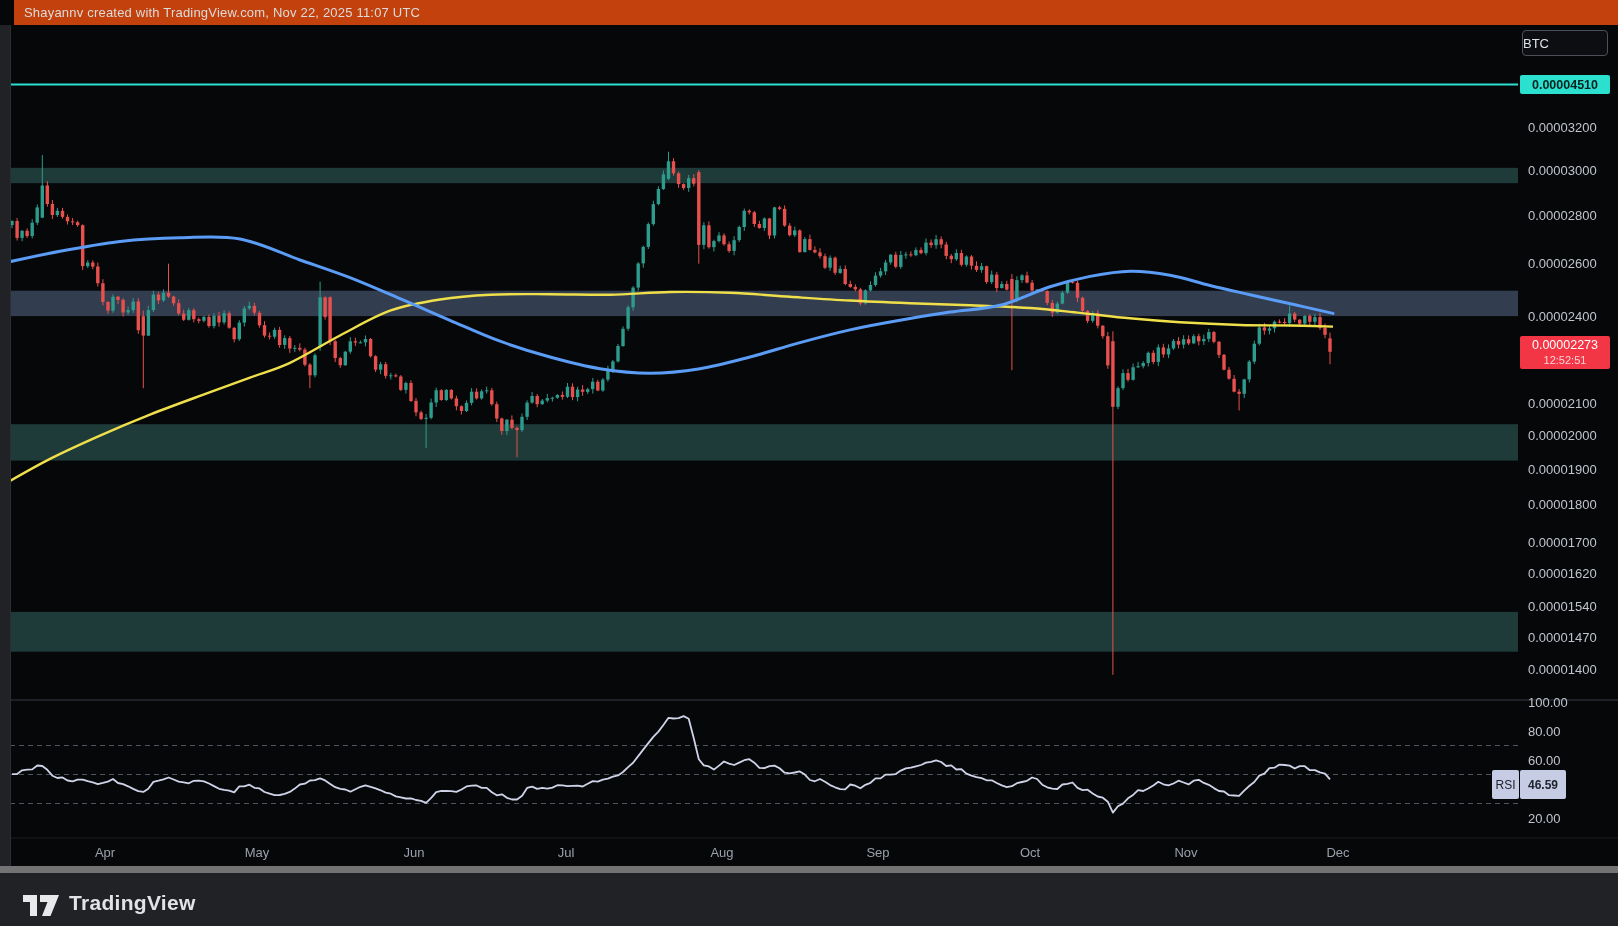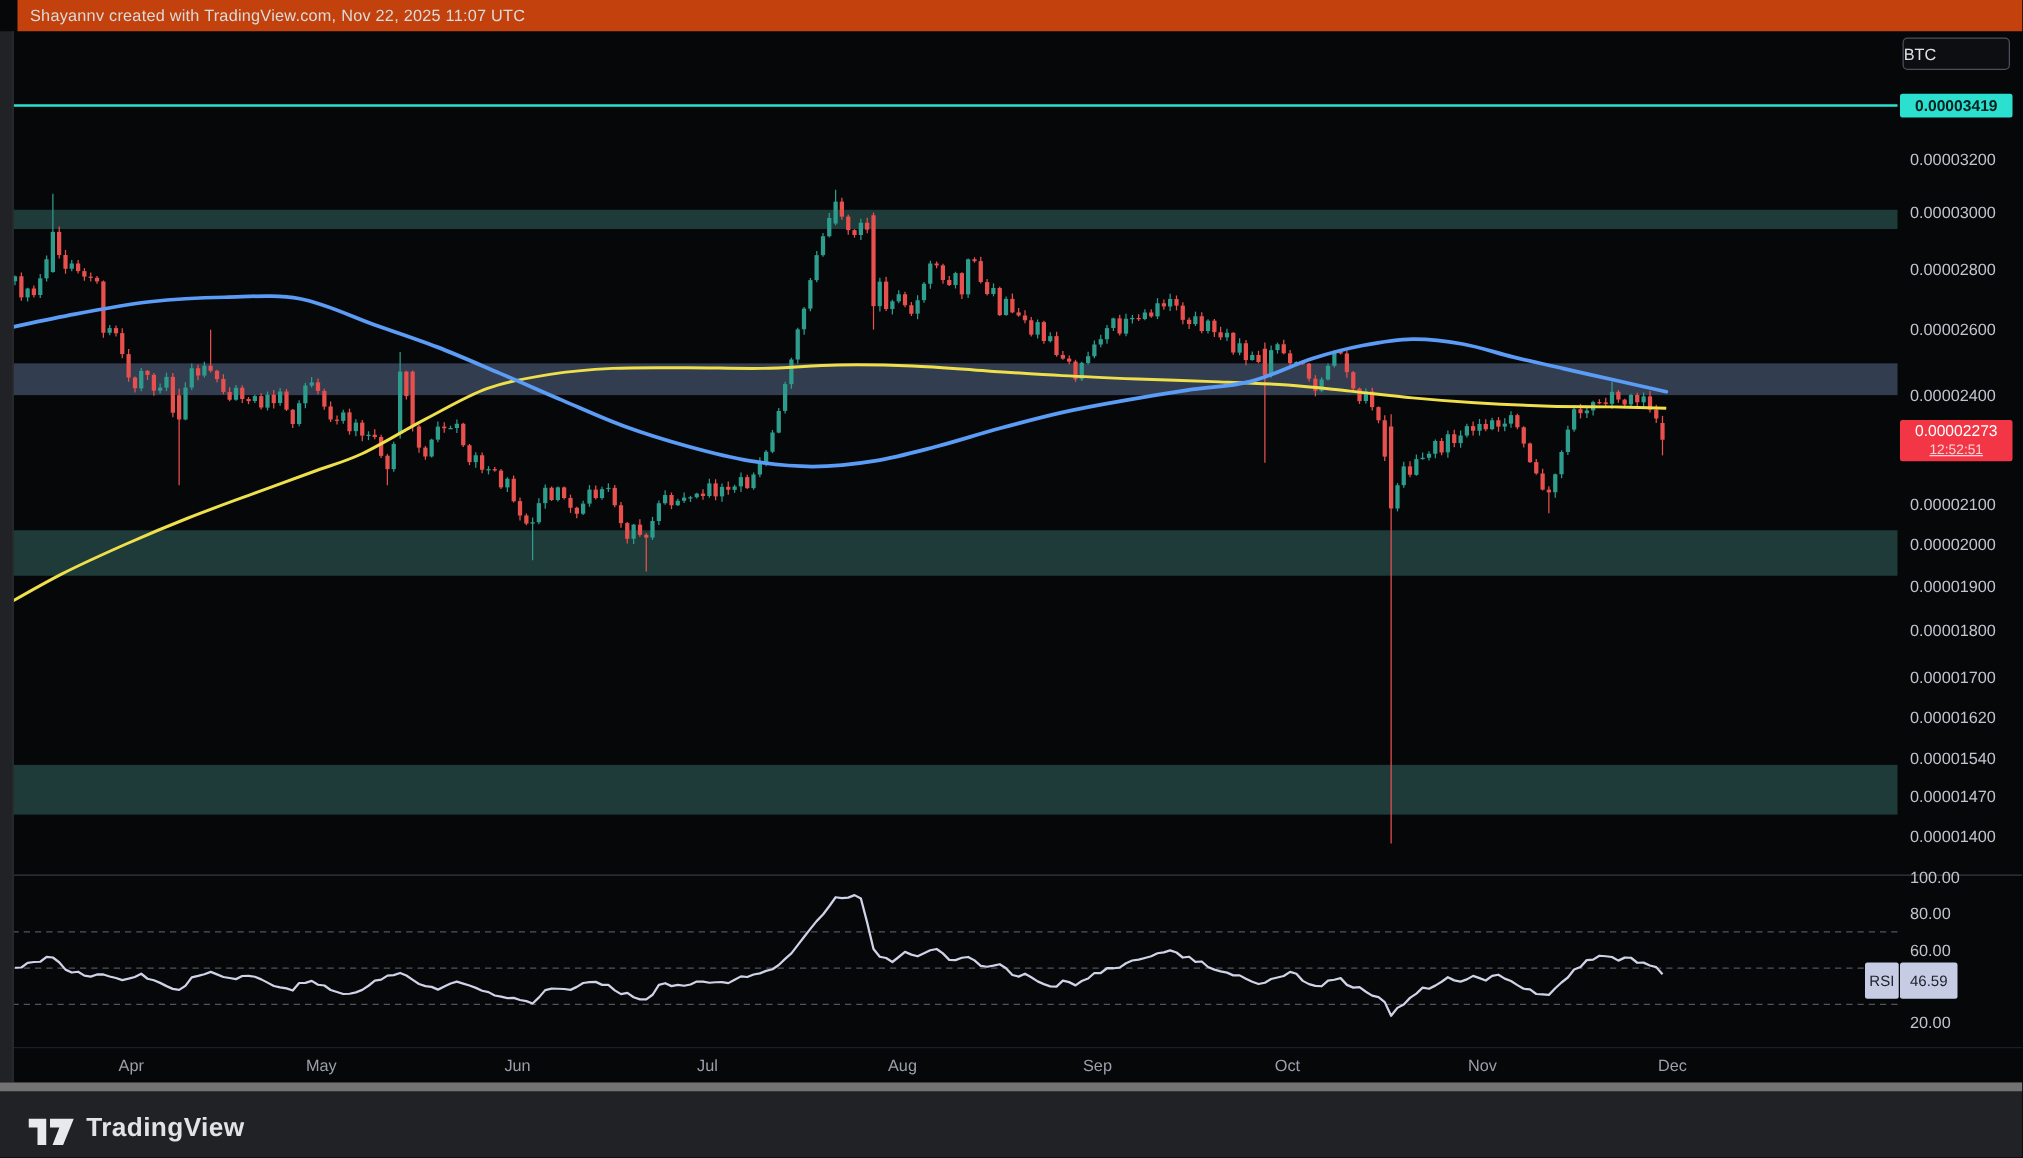--- a/index.html
+++ b/index.html
@@ -13,26 +13,26 @@
   #chart-svg{position:absolute;left:0;top:0;z-index:1;}
   .hud{position:absolute;z-index:6;}
   #symbol-btn{left:1522px;top:30px;width:86px;height:26px;border:1px solid #4c5058;border-radius:4px;
               background:#0d0e12;color:#dfe2ea;font-size:13px;display:flex;align-items:center;
               padding-left:0;box-sizing:border-box;cursor:pointer;}
   #res-badge{left:1520px;width:90px;height:19px;background:#2be0cf;color:#06211e;font-size:12.5px;
              font-weight:bold;display:flex;align-items:center;justify-content:center;border-radius:2px;}
   #last-badge{left:1520px;width:90px;height:33px;background:#f23645;border-radius:2px;color:#fff;
               display:flex;flex-direction:column;align-items:center;justify-content:center;line-height:15px;}
   #last-badge .p{font-size:12.5px;}
-  #last-badge .t{font-size:11px;color:rgba(255,255,255,.78);text-decoration:underline;}
+  #last-badge .t{font-size:11px;color:rgba(255,255,255,.78);}
   #rsi-badge{left:1492px;display:flex;gap:1px;height:29px;}
   #rsi-badge div{background:#c6cce3;color:#20242f;font-size:12px;display:flex;align-items:center;
                  justify-content:center;border-radius:2px;}
   #rsi-badge .n{width:27px;}
-  #rsi-badge .v{width:46px;}
+  #rsi-badge .v{width:46px;font-weight:bold;}
   #footer{position:absolute;left:0;top:866px;width:1618px;height:60px;background:#212226;
           border-top:7px solid #737373;display:flex;align-items:center;z-index:5;}
   #footer .logo-text{color:#e2e3e6;font-size:21px;font-weight:bold;letter-spacing:.3px;margin-left:9px;}
   #footer svg{margin-left:22px;}
   text.ax{fill:#c0c4ce;font-size:13px;font-family:"Liberation Sans","DejaVu Sans",sans-serif;}
   text.mo{fill:#9aa0ab;font-size:13px;font-family:"Liberation Sans","DejaVu Sans",sans-serif;}
 </style>
 </head>
 <body>
 
@@ -626,21 +626,21 @@
         <text x="1030" y="857" text-anchor="middle" class="mo">Oct</text>
         <text x="1186" y="857" text-anchor="middle" class="mo">Nov</text>
         <text x="1338" y="857" text-anchor="middle" class="mo">Dec</text>
       </g>
     </svg>
 
   <div id="left-gutter"></div>
 
   <div id="symbol-btn" class="hud">BTC</div>
 
-  <div id="res-badge" class="hud" style="top: 75px;">0.00003419</div>
+  <div id="res-badge" class="hud" style="top: 75px;">0.00004510</div>
 
   <div id="last-badge" class="hud" style="top: 336px;">
     <div class="p">0.00002273</div>
     <div class="t">12:52:51</div>
   </div>
 
   <div id="rsi-badge" class="hud" style="top: 770px;">
     <div class="n">RSI</div>
     <div class="v">46.59</div>
   </div>

